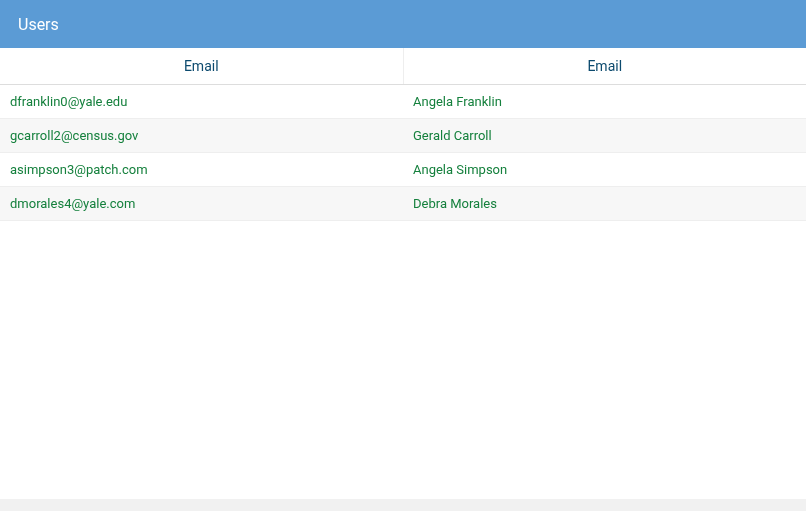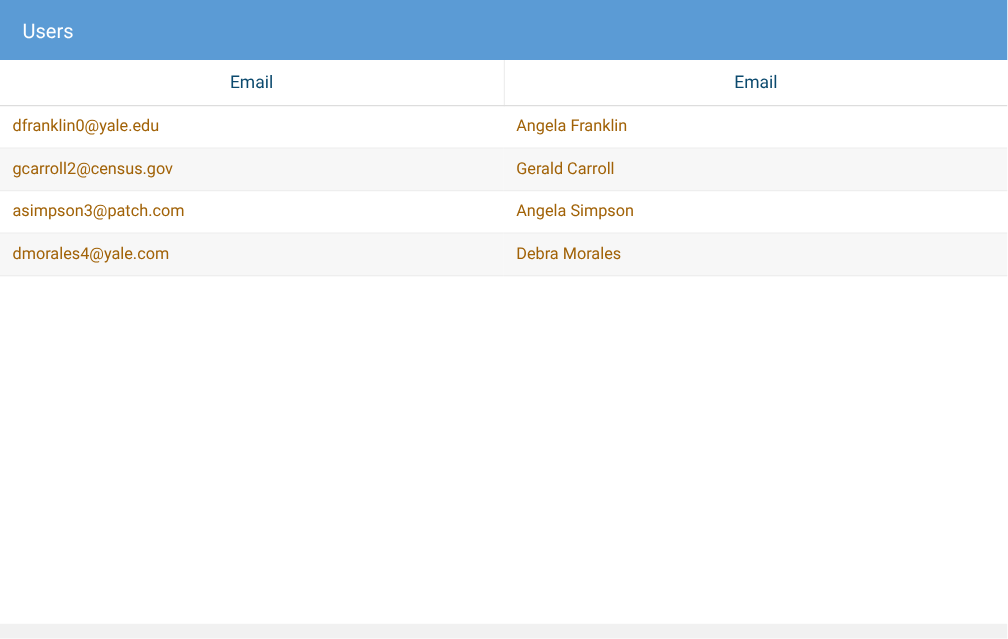--- a/index.html
+++ b/index.html
@@ -37,21 +37,21 @@
       padding: 10px 10px;
       border-bottom: 1px solid #ddd;
       font-size: 14px;
     }
     .table th:first-child {
       width: 50%;
       border-right: 1px solid #eee;
     }
     .table td {
       padding: 9px 10px;
-      color: #a16207;
+      color: #15803d;
       font-size: 13px;
       border-bottom: 1px solid #eee;
     }
     .table tbody tr:nth-child(even) {
       background: #f7f7f7;
     }
     .table tbody tr:nth-child(odd) {
       background: #fff;
     }
     .footer-bar {

